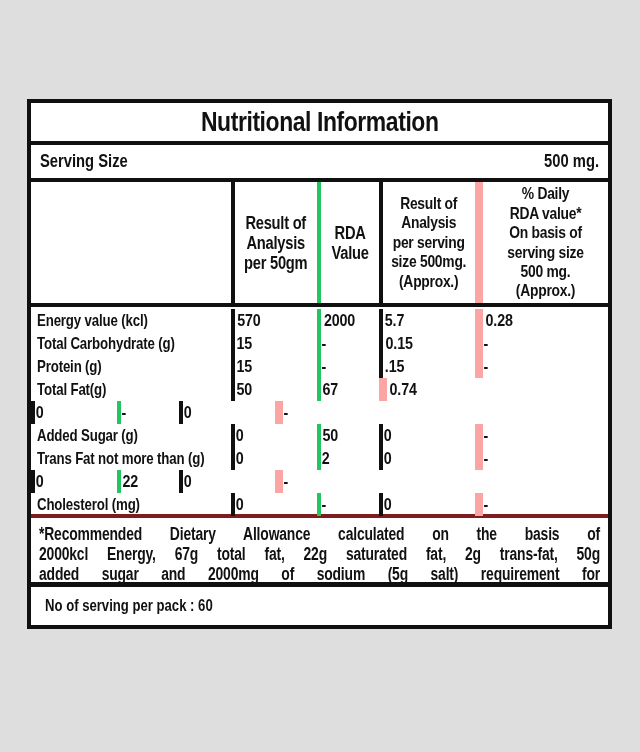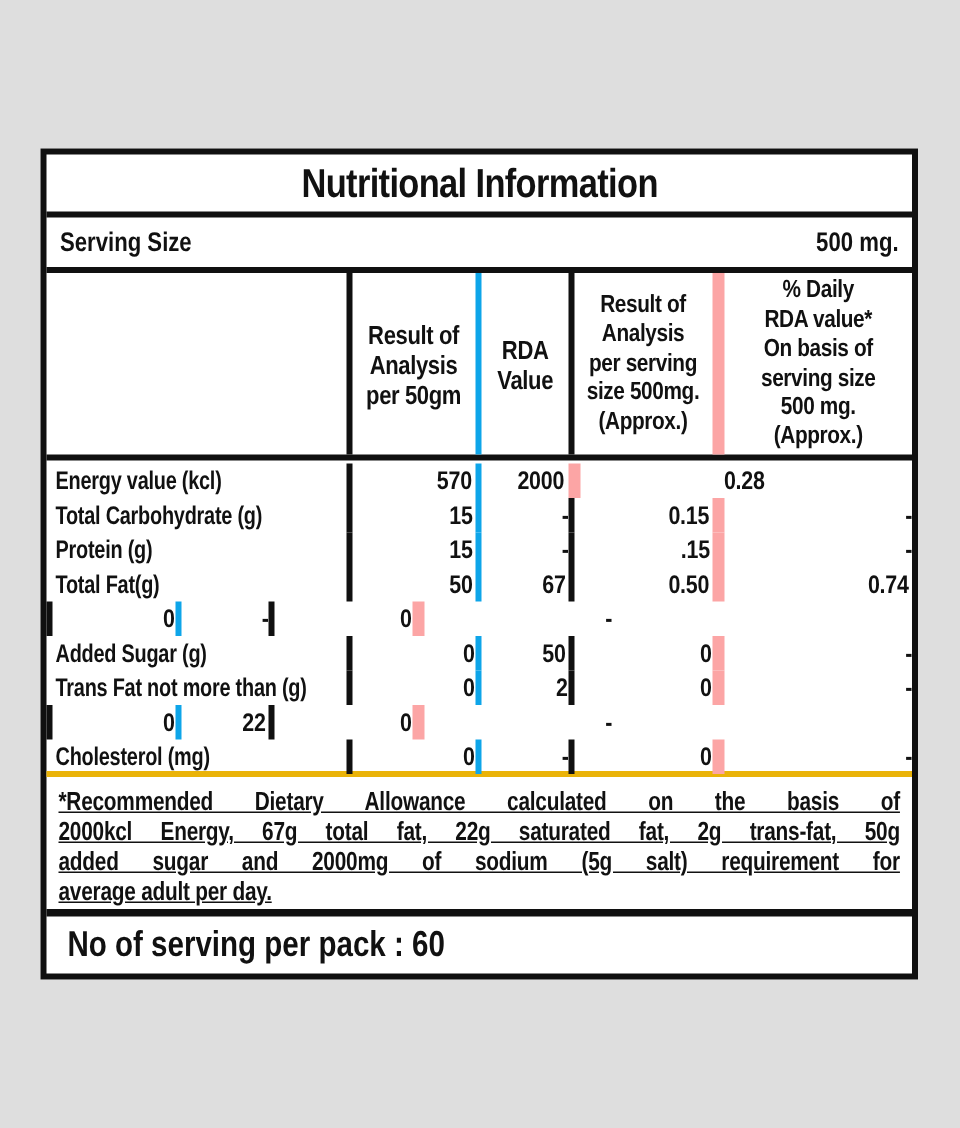--- a/index.html
+++ b/index.html
@@ -55,21 +55,21 @@
     justify-content: space-between;
     padding: 0 9px;
     font-size: 18px;
   }
   .serving-label { display: inline-block; transform: scaleX(0.82); transform-origin: 0 50%; white-space: nowrap; }
   .serving-value { display: inline-block; transform: scaleX(0.82); transform-origin: 100% 50%; white-space: nowrap; }
 
   
   .c1 { width: 200px; }
   .c2 { width: 86px;  border-left: 4px solid #101010; }
-  .c3 { width: 62px;  border-left: 4px solid #0ea5e9; }
+  .c3 { width: 62px;  border-left: 4px solid #22c55e; }
   .c4 { width: 96px;  border-left: 4px solid #101010; }
   .c5 { width: 133px; border-left: 8px solid #fca5a5; }
   .cell { box-sizing: border-box; flex: 0 0 auto; }
 
   
   .sec-header {
     height: 125px;
     border-top: 4px solid #101010;
     display: flex;
     flex-direction: row;
@@ -95,38 +95,37 @@
     height: 211px;
     display: flex;
     flex-direction: column;
     padding-top: 2px;
   }
   .drow { display: flex; flex-direction: row; height: 23px; }
   .dcell {
     box-sizing: border-box;
     font-size: 17px;
     line-height: 23px;
-    text-align: right;
+    text-align: left;
   }
   .dcell.lab { text-align: left; padding-left: 6px; }
   .dcell.lab .dtext { transform-origin: 0 50%; transform: scaleX(0.78); }
   .dtext {
     display: inline-block;
     white-space: nowrap;
     transform: scaleX(0.84);
     letter-spacing: -0.2px;
   }
 
   
   .sec-foot {
-    border-top: 4px solid #eab308;
-    height: 92px;
+    border-top: 4px solid #7f1d1d;
+    height: 68px;
     padding: 6px 8px 0 8px;
     overflow: hidden;
-    text-decoration: underline;
   }
   .jline {
     width: 126%;
     transform: scaleX(0.7936);
     transform-origin: 0 0;
     font-size: 17.5px;
     line-height: 20px;
     letter-spacing: -0.2px;
     text-align: justify;
     text-align-last: justify;
@@ -134,21 +133,21 @@
   }
   .jline.last { text-align-last: left; }
 
   
   .sec-pack {
     border-top: 5px solid #101010;
     height: 43px;
     display: flex;
     align-items: center;
     padding-left: 14px;
-    font-size: 24px;
+    font-size: 16px;
   }
   .pack-text { display: inline-block; transform: scaleX(0.82); transform-origin: 0 50%; white-space: nowrap; }
 </style>
 </head>
 <body>
 
 <div class="scene">
   <div class="label">
 
     <div class="sec sec-title">
@@ -188,20 +187,21 @@
 500 mg. (Approx.)</span>
       </div>
     </div>
 
     <div class="sec sec-data">
 
       <div class="drow">
         <div class="cell dcell lab c1"><span class="dtext">Energy value (kcl)</span></div>
         <div class="cell dcell c2"><span class="dtext">570</span></div>
         <div class="cell dcell c3"><span class="dtext">2000</span></div>
+        <div class="cell dcell c4"><span class="dtext">5.7</span></div>
         <div class="cell dcell c5"><span class="dtext">0.28</span></div>
       </div>
 
       <div class="drow">
         <div class="cell dcell lab c1"><span class="dtext">Total Carbohydrate (g)</span></div>
         <div class="cell dcell c2"><span class="dtext">15</span></div>
         <div class="cell dcell c3"><span class="dtext">-</span></div>
         <div class="cell dcell c4"><span class="dtext">0.15</span></div>
         <div class="cell dcell c5"><span class="dtext">-</span></div>
       </div>
@@ -211,21 +211,20 @@
         <div class="cell dcell c2"><span class="dtext">15</span></div>
         <div class="cell dcell c3"><span class="dtext">-</span></div>
         <div class="cell dcell c4"><span class="dtext">.15</span></div>
         <div class="cell dcell c5"><span class="dtext">-</span></div>
       </div>
 
       <div class="drow">
         <div class="cell dcell lab c1"><span class="dtext">Total Fat(g)</span></div>
         <div class="cell dcell c2"><span class="dtext">50</span></div>
         <div class="cell dcell c3"><span class="dtext">67</span></div>
-        <div class="cell dcell c4"><span class="dtext">0.50</span></div>
         <div class="cell dcell c5"><span class="dtext">0.74</span></div>
       </div>
 
       <div class="drow">
         <div class="cell dcell c2"><span class="dtext">0</span></div>
         <div class="cell dcell c3"><span class="dtext">-</span></div>
         <div class="cell dcell c4"><span class="dtext">0</span></div>
         <div class="cell dcell c5"><span class="dtext">-</span></div>
       </div>
 

